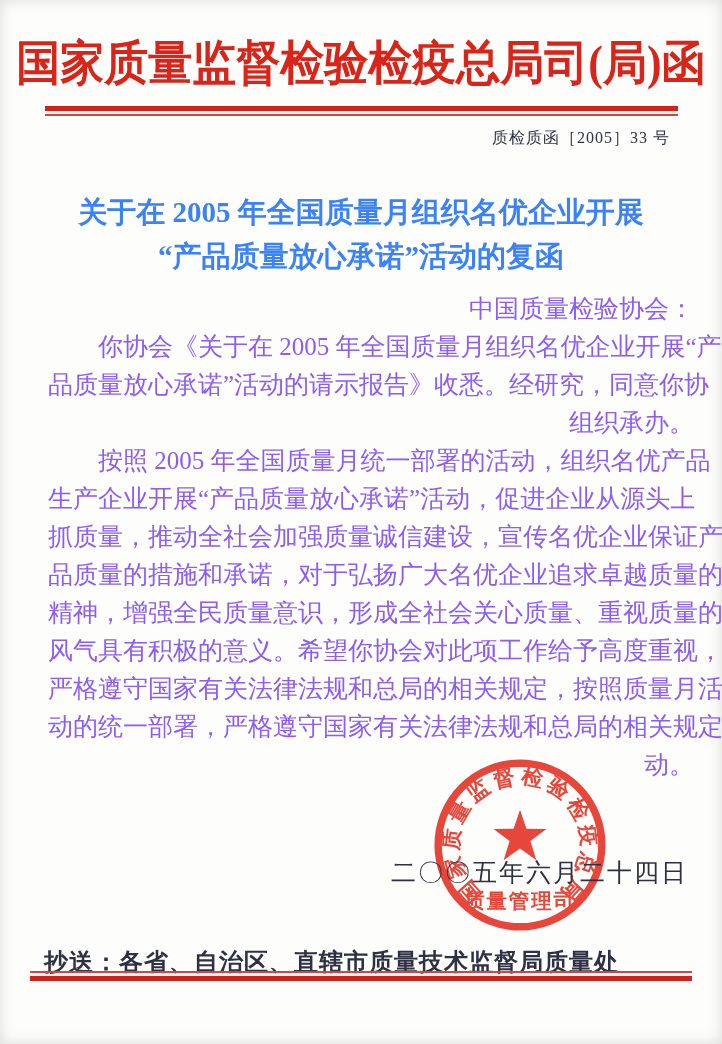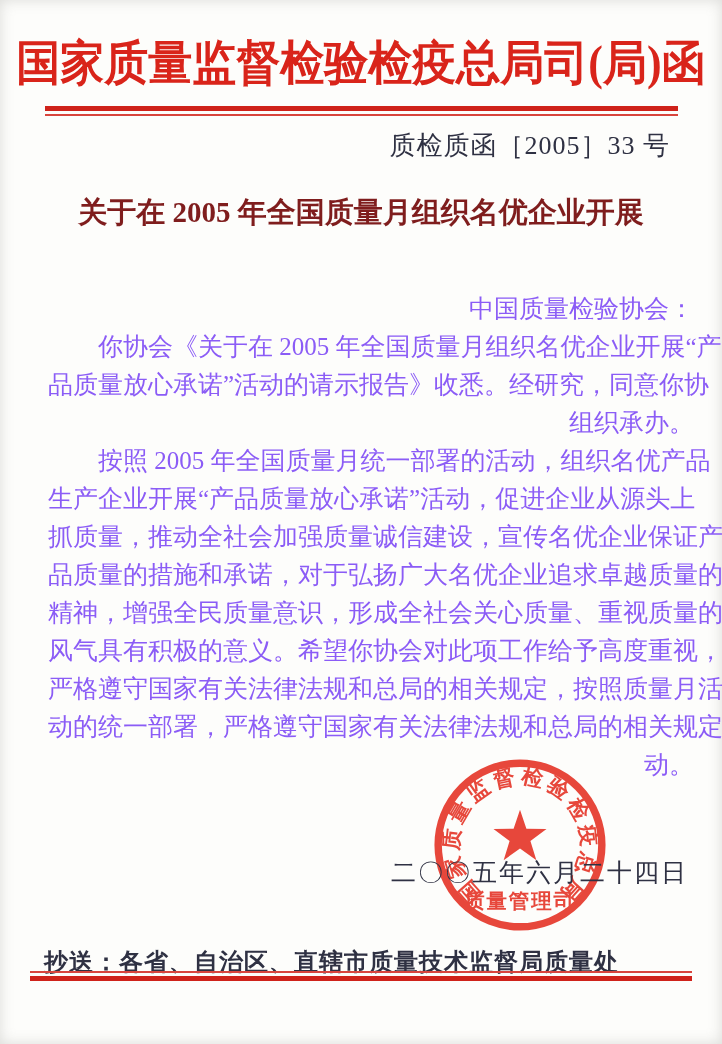--- a/index.html
+++ b/index.html
@@ -39,33 +39,33 @@
     top: 971px; left: 30px; right: 30px;
   }
   .rule-bottom .thin  { height: 2px; background: #d8453d; }
   .rule-bottom .gap   { height: 3px; }
   .rule-bottom .thick { height: 5px; background: #cf221a; }
 
   
   .doc-number {
     position: absolute;
     top: 128px; right: 52px;
-    font-size: 26px;
+    font-size: 16px;
     color: #2f3143;
     letter-spacing: 1px;
     white-space: nowrap;
   }
 
   
   .doc-title {
     position: absolute;
     top: 190px; left: 0; right: 0;
     text-align: center;
     font-weight: bold;
-    color: #7f1d1d;
+    color: #3b82f6;
     font-size: 29px;
     line-height: 44px;
     white-space: nowrap;
   }
 
   
   .body-text {
     position: absolute;
     top: 290px; left: 48px; right: 28px;
     font-size: 25px;
@@ -131,20 +131,21 @@
   <div class="rule-top">
     <div class="thick"></div>
       <div class="gap"></div>
       <div class="thin"></div>
   </div>
 
   <div class="doc-number">质检质函［2005］33 号</div>
 
   <div class="doc-title">
     <div>关于在 2005 年全国质量月组织名优企业开展</div>
+    <div>“产品质量放心承诺”活动的复函</div>
   </div>
 
   <div class="body-text">
     <div class="salutation">中国质量检验协会：</div>
     <div id="paragraphs">
         <div class="para">
           <div class="line indent">你协会《关于在 2005 年全国质量月组织名优企业开展“产</div>
           <div class="line">品质量放心承诺”活动的请示报告》收悉。经研究，同意你协</div>
           <div class="line">组织承办。</div>
         </div>

